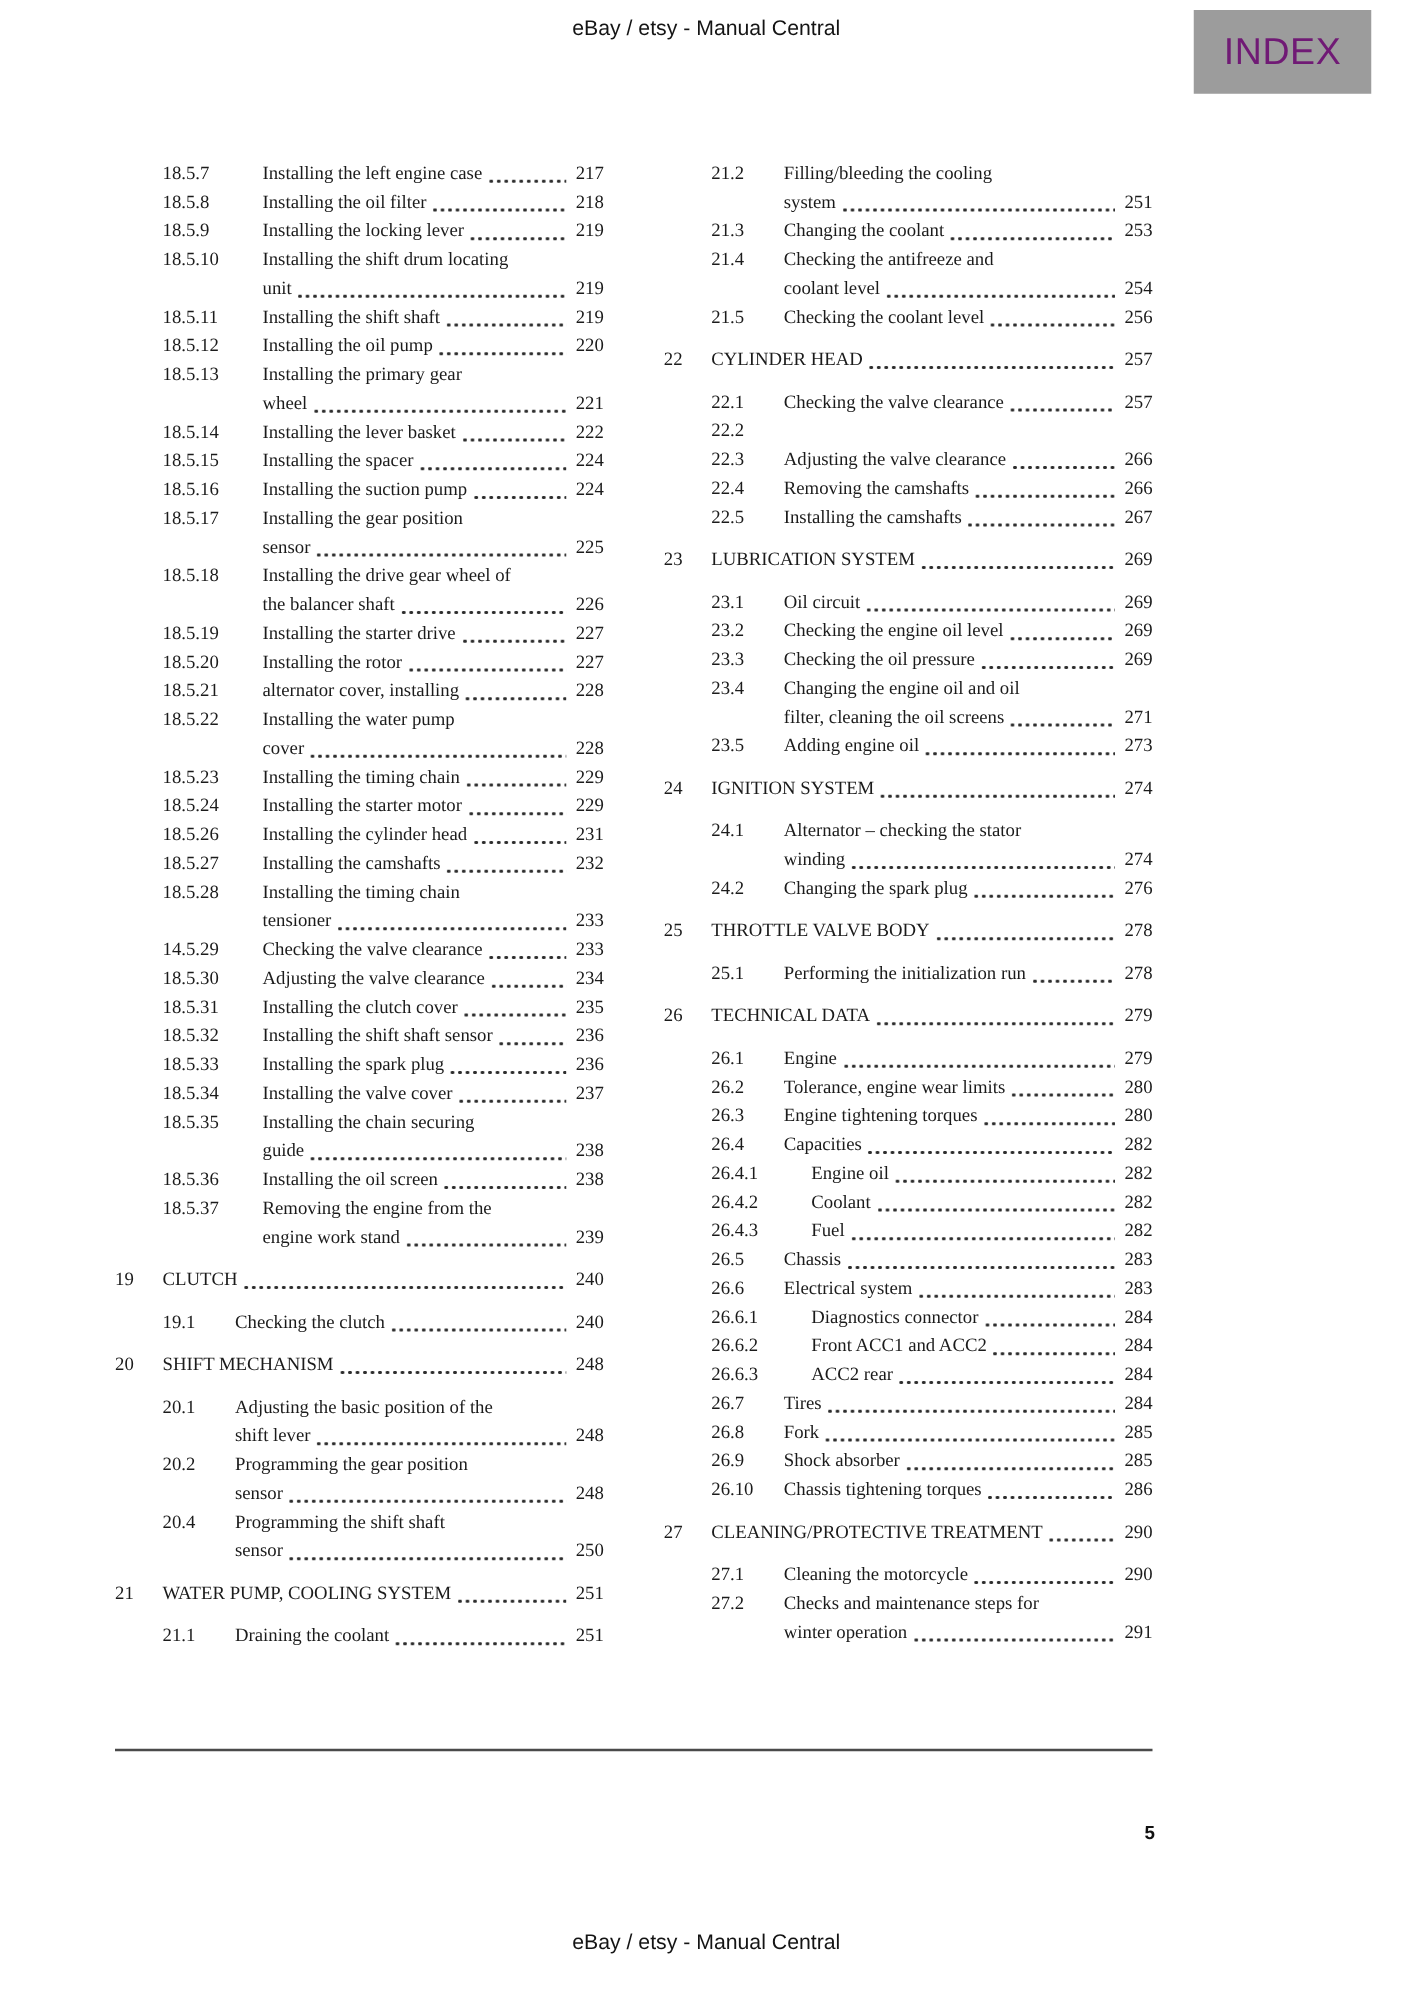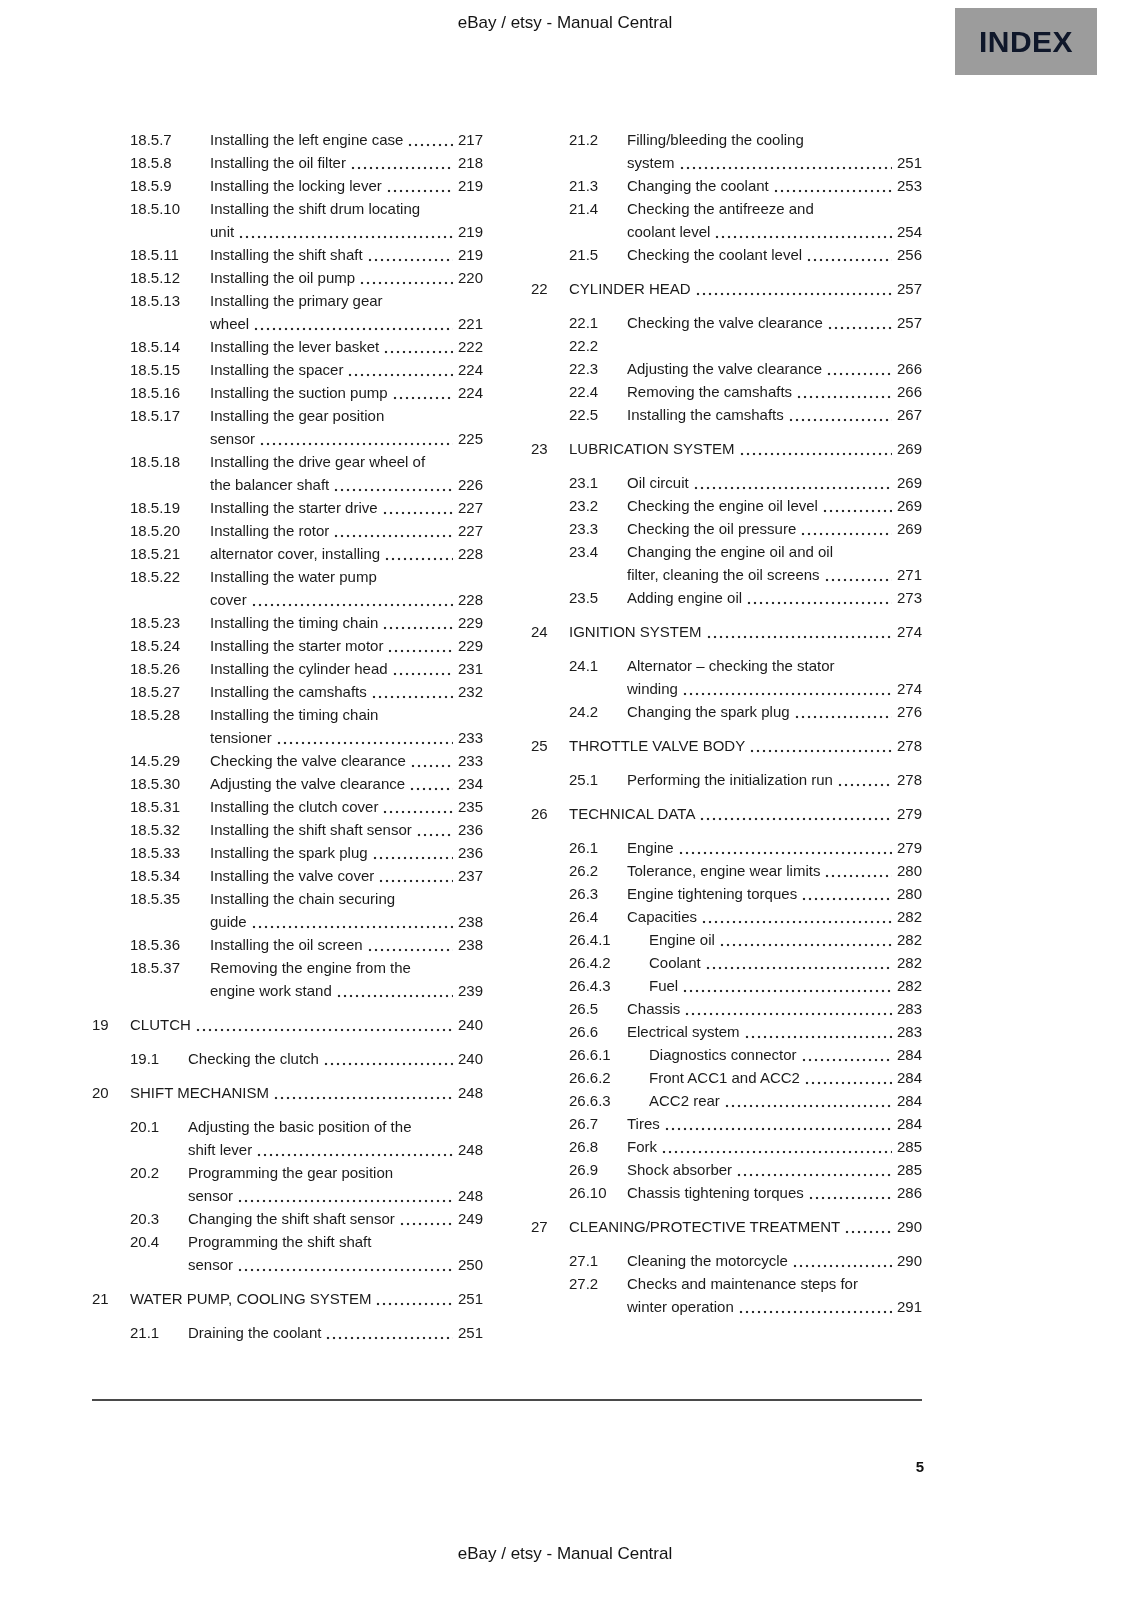--- a/index.html
+++ b/index.html
@@ -24,30 +24,31 @@
   }
   .index-box {
     position: absolute;
     top: 8px; right: 33px;
     width: 142px; height: 67px;
     background: #9c9c9c;
     display: flex; align-items: center; justify-content: center;
   }
   .index-box span {
     font-size: 30px;
-    font-weight: bold;
-    color: #0f172a;
+    font-weight: normal;
+    color: #701a75;
     letter-spacing: 0.5px;
   }
   .columns {
     position: absolute;
     top: 128px; left: 92px;
     width: 830px;
     display: flex;
     gap: 48px;
+    font-family: Liberation Serif, serif;
   }
   .col { flex: 1 1 0; min-width: 0; }
   .entry { display: flex; font-size: 15px; line-height: 23px; }
   .entry .num { flex: 0 0 auto; }
   .level1 .num { width: 38px; }
   .level2 { padding-left: 38px; }
   .level2 .num { width: 58px; }
   .level3 { padding-left: 38px; }
   .level3 .num { width: 80px; }
   .level1 { margin: 11px 0; }
@@ -473,30 +474,20 @@
               <span class="t">Programming the gear position</span>
             </div>
             <div class="line">
               <span class="t">sensor</span>
               <span class="leader"></span>
               <span class="pg">248</span>
             </div>
           </div>
         </div>
         <div class="entry level2">
-          <span class="num">20.3</span>
-          <div class="body">
-            <div class="line">
-              <span class="t">Changing the shift shaft sensor</span>
-              <span class="leader"></span>
-              <span class="pg">249</span>
-            </div>
-          </div>
-        </div>
-        <div class="entry level2">
           <span class="num">20.4</span>
           <div class="body">
             <div class="line">
               <span class="t">Programming the shift shaft</span>
             </div>
             <div class="line">
               <span class="t">sensor</span>
               <span class="leader"></span>
               <span class="pg">250</span>
             </div>

